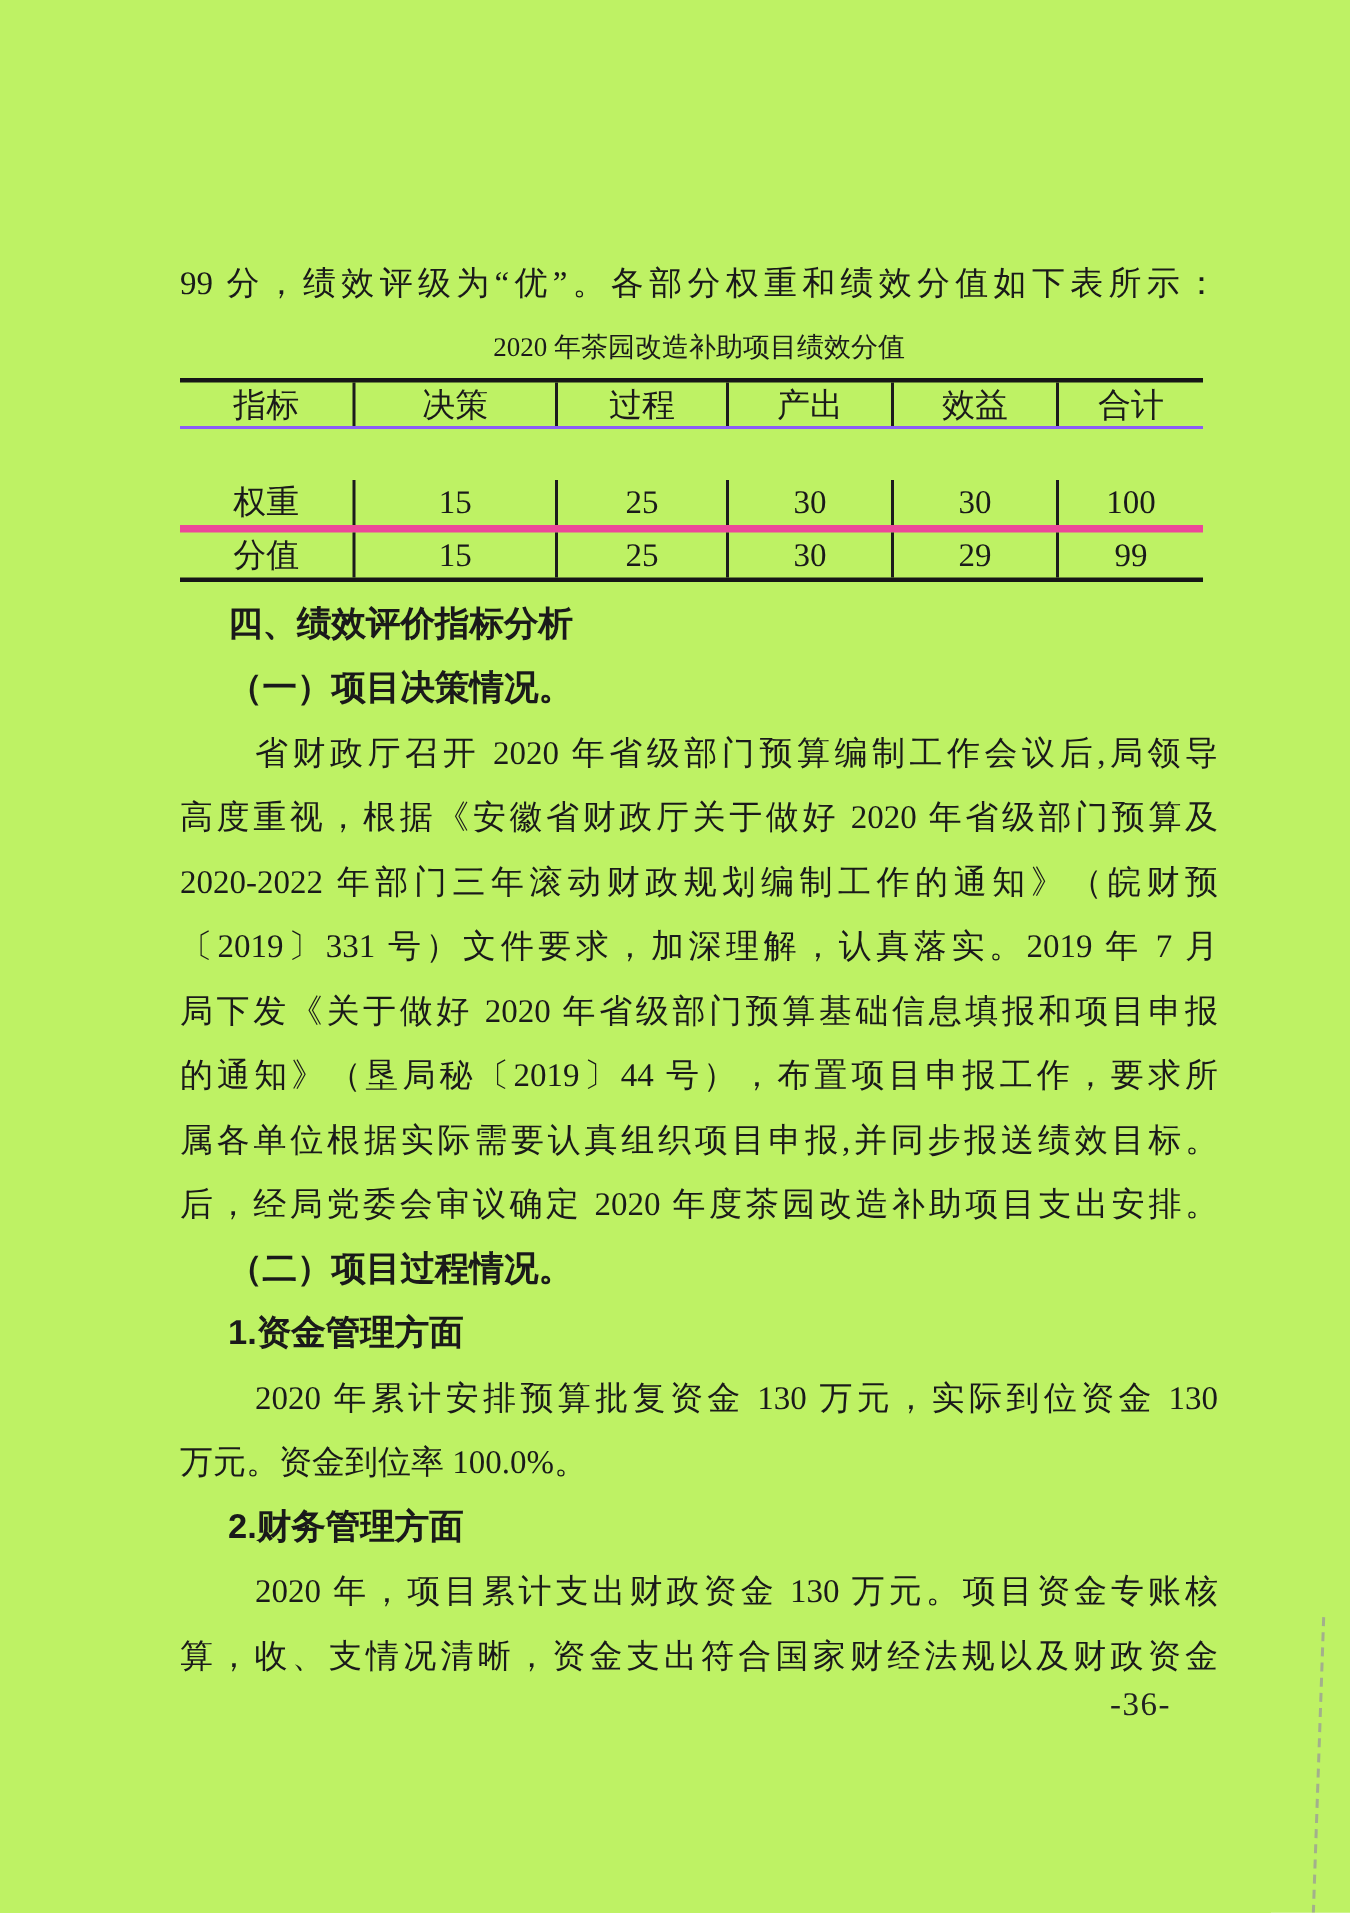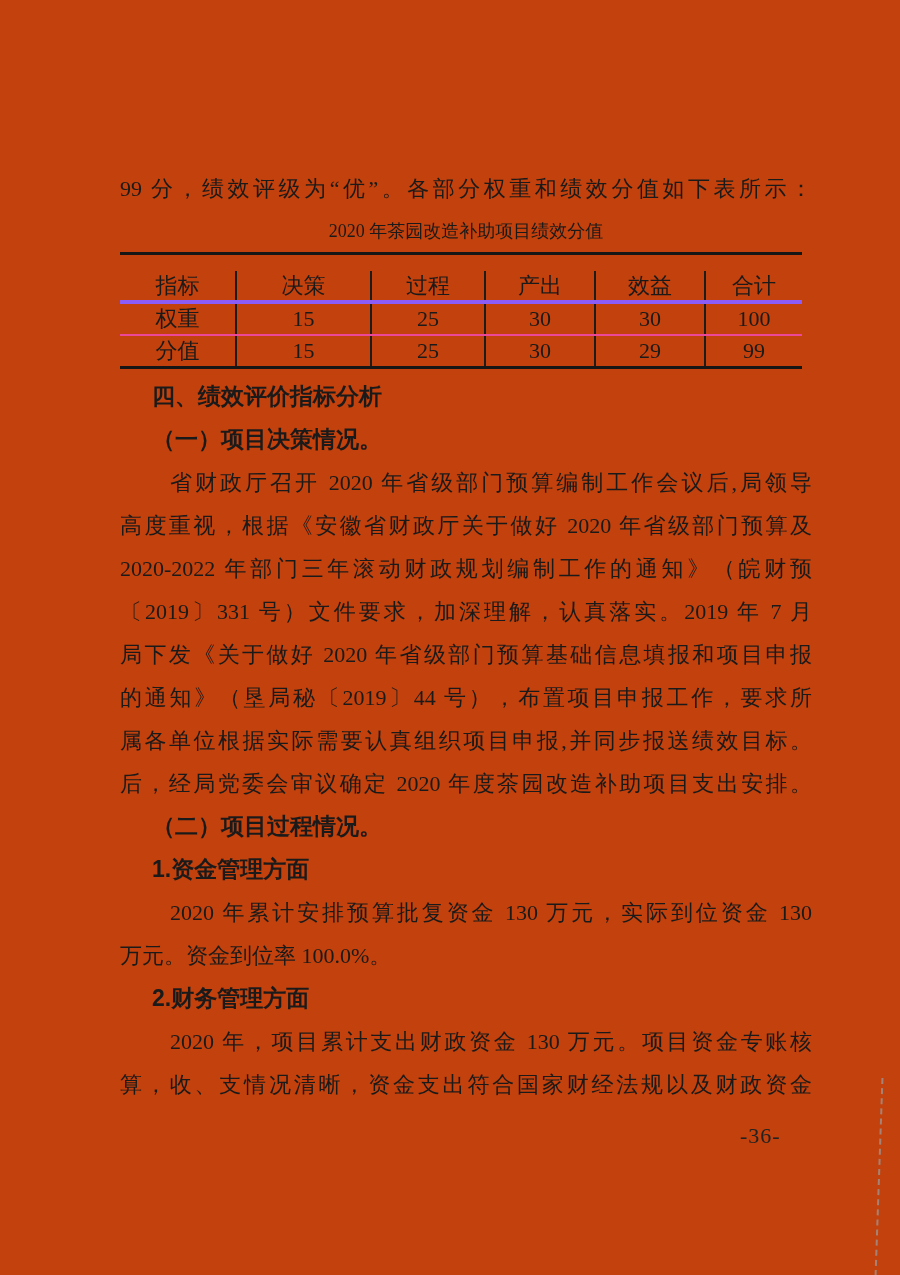--- a/index.html
+++ b/index.html
@@ -1,19 +1,19 @@
 <!DOCTYPE html>
 <html><head>
 <meta charset="utf-8">
 <style>
   html,body{margin:0;padding:0;}
   .page{
     position:relative;
     width:900px;height:1275px;
-    background:#c2410c;
+    background:#bef264;
     overflow:hidden;
     color:#1a1a1a;
     font-family:"Liberation Serif","DejaVu Serif",serif;
   }
   .content{
     position:absolute;
     left:120px;top:168px;
     width:692px;
   }
   .bline{
@@ -44,22 +44,22 @@
   .score-table{
     width:682px;
     border-top:3px solid #161616;
     border-bottom:3px solid #161616;
     margin-bottom:6px;
   }
   .trow{
     display:grid;
     grid-template-columns:117px 135px 114px 110px 110px 96px;
   }
-  .trow.head{ border-bottom:4px solid #8b5cf6;margin-top:16px; }
-  .trow.mid{ border-bottom:2px solid #ec4899; }
+  .trow.head{ border-bottom:2px solid #8b5cf6; }
+  .trow.mid{ border-bottom:5px solid #ec4899;margin-top:34px; }
   .tcell{
     height:30px;
     display:flex;align-items:center;justify-content:center;
     font-size:22px;
     border-right:2px solid #1c1c1c;
   }
   .trow.head .tcell{ height:29px; }
   .tcell:last-child{ border-right:none; }
   .heading{
     font-family:"Liberation Sans","DejaVu Sans",sans-serif;

